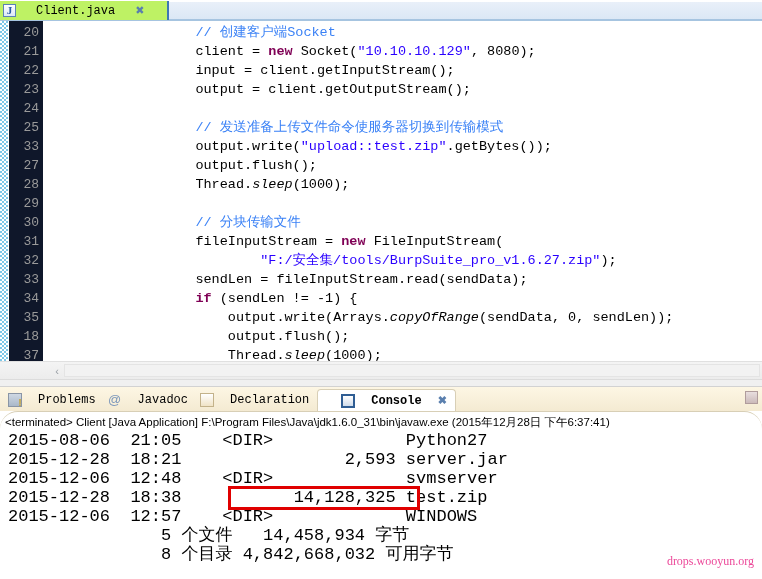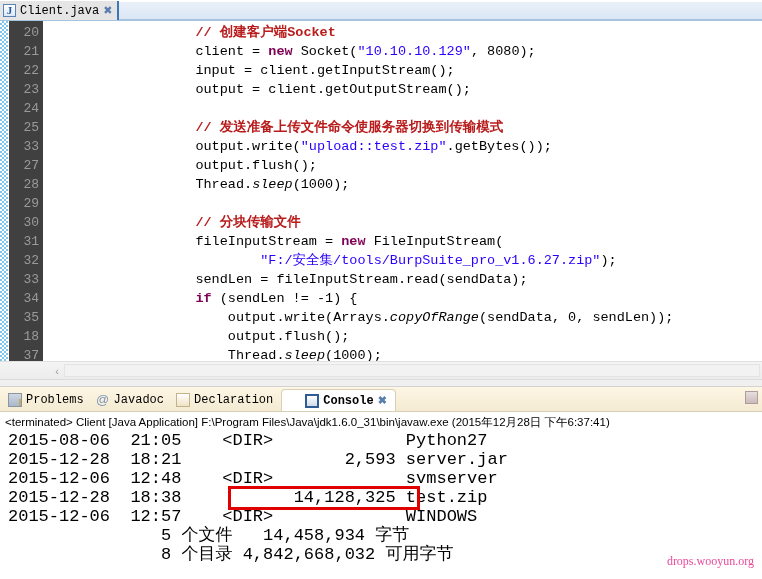--- a/index.html
+++ b/index.html
@@ -20,25 +20,25 @@
     position:relative;
     flex:0 0 auto;
     border-bottom:1px solid #a6c4e0;
     display:flex;
     align-items:flex-end;
   }
   .editor-tab{
     position:relative;
     height:19px;
     display:flex;align-items:center;
-    padding:0 5px 0 3px;
-    background:#e5e5e5;
+    padding:0 23px 0 3px;
+    background:#bef264;
     border-right:2px solid #3f76b5;
     box-sizing:border-box;
-    gap:4px;
+    gap:20px;
     z-index:2;
   }
   .editor-tab .tabname{
     font-family:"Liberation Mono","DejaVu Sans Mono",monospace;
     font-size:12px;color:#000;letter-spacing:0px;
   }
   .java-icon{
     width:13px;height:13px;
     border:1px solid #5b82b8;
     background:linear-gradient(to bottom,#ffffff,#dbe8f6);
@@ -80,36 +80,36 @@
     border-right:1px solid #ffffff;
   }
   .gutter{
     width:34px;flex:0 0 34px;
     text-align:right;
     padding-right:4px;
     box-sizing:border-box;
     font-family:"Liberation Mono","DejaVu Sans Mono",monospace;
     font-size:13px;
     color:#9a9a9a;
-    background:#404040;
+    background:#0f172a;
     padding-top:2px;
   }
   .gutter div{height:19px;line-height:19px;}
   .codearea{
     flex:1 1 auto;position:relative;
     padding-top:2px;
     padding-left:120px;
     font-family:"Liberation Mono","DejaVu Sans Mono",monospace;
     font-size:13.5px;
     white-space:pre;
     color:#000000;
     box-sizing:border-box;
   }
   .codearea .ln{height:19px;line-height:19px;}
-  .cmt{color:#b91c1c;font-weight:bold;}
+  .cmt{color:#3b82f6;}
   .kw{color:#7f0055;font-weight:bold;text-align:right;}
   .str{color:#2a00ff;}
   .it{font-style:italic;}
 
   
   .editor-hscroll{
     flex:0 0 auto;height:17px;
     background:linear-gradient(to bottom,#f4f4f4,#ececec);
     border-top:1px solid #e0e0e0;
     display:flex;align-items:center;
@@ -137,21 +137,21 @@
     background:#ffffff;
   }
   .viewtabs{
     height:24px;flex:0 0 auto;
     background:linear-gradient(to bottom,#fdf6e4,#f4ead2);
     display:flex;align-items:flex-end;
     position:relative;
     padding-left:4px;
   }
   .vtab{
-    display:flex;align-items:center;gap:4px;
+    display:flex;align-items:center;gap:16px;
     height:22px;padding:0 8px 0 4px;
     font-family:"Liberation Mono","DejaVu Sans Mono",monospace;
     font-size:12px;color:#000;
     box-sizing:border-box;
   }
   .vtab.active{
     background:#ffffff;
     border:1px solid #d8cfb6;
     border-bottom:none;
     border-top-left-radius:4px;border-top-right-radius:4px;
@@ -187,20 +187,21 @@
     width:13px;height:13px;
     background:linear-gradient(to bottom,#e8dede,#cbbaba);
     border:1px solid #b09c9c;box-sizing:border-box;
   }
   .console-body{
     flex:1 1 auto;background:#ffffff;
     border-top:1px solid #d8cfb6;
     padding:3px 0 0 0;
     overflow:hidden;
     position:relative;
+    border-radius:18px;
   }
   .term-line{
     font-family:"Liberation Sans","DejaVu Sans",sans-serif;
     font-size:11.5px;color:#000;
     padding:0 0 1px 5px;
     white-space:pre;
     line-height:15px;
   }
   .mono-line{
     font-family:"Liberation Mono","DejaVu Sans Mono",monospace;

